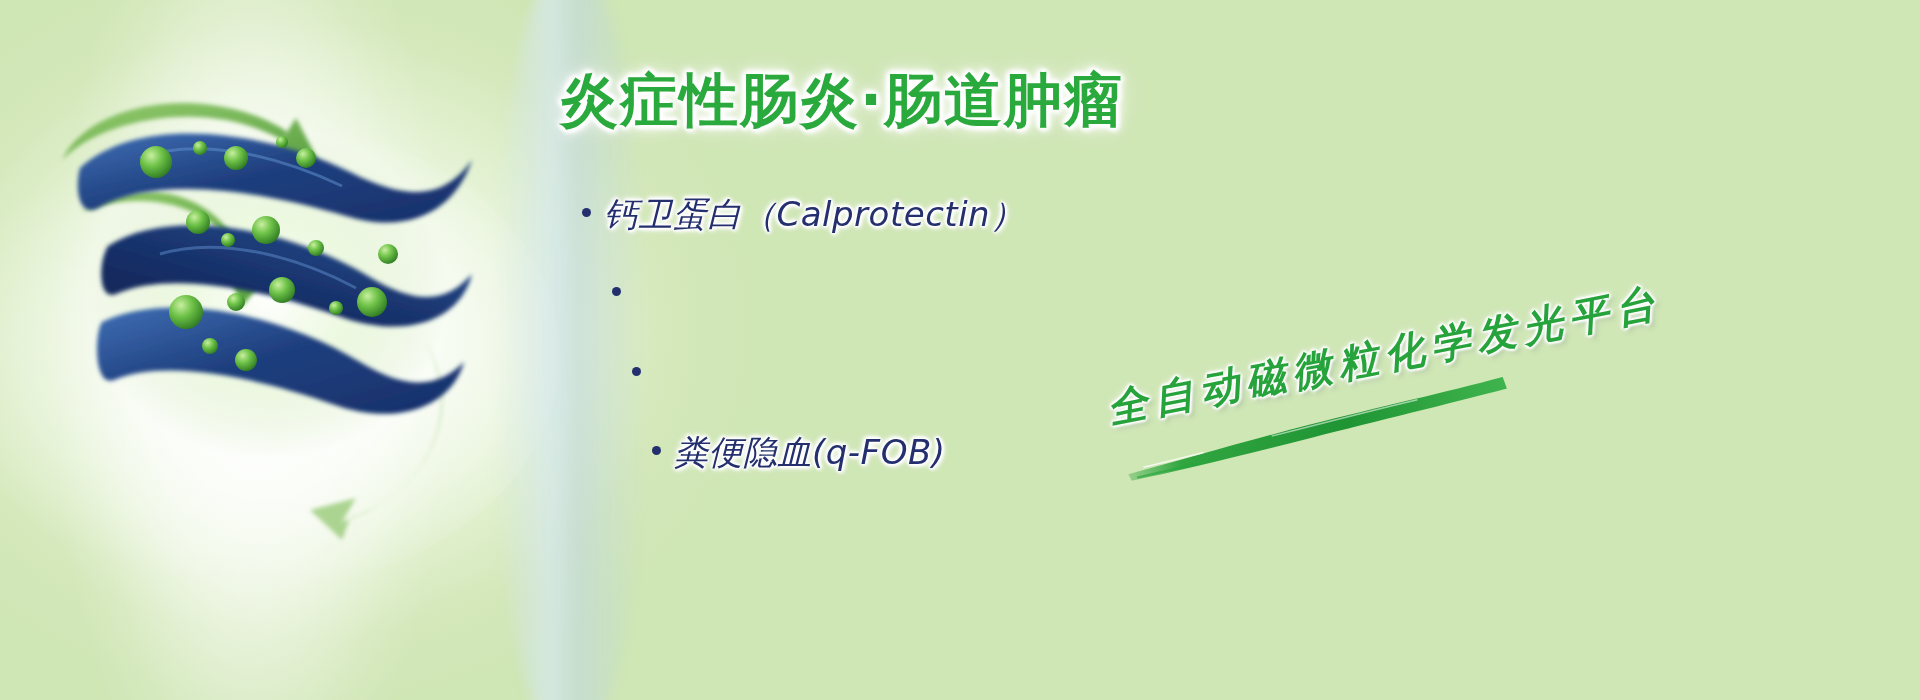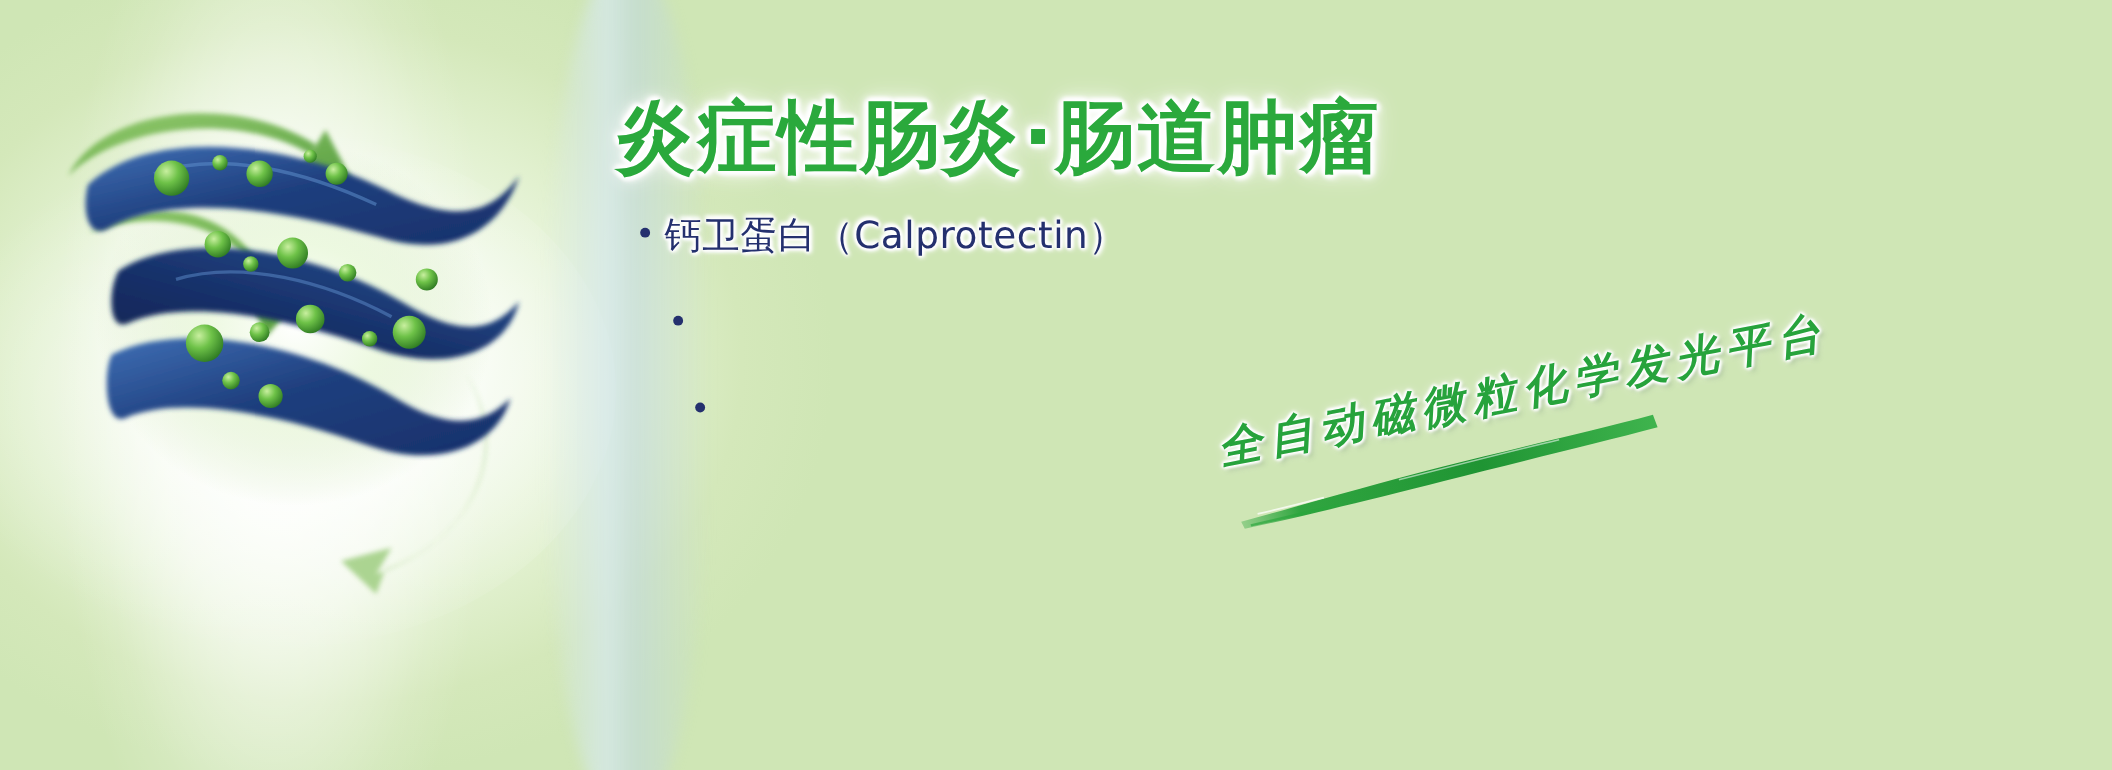--- a/index.html
+++ b/index.html
@@ -40,41 +40,42 @@
     pointer-events:none;
   }
 
   
   .art { position:absolute; left:20px; top:40px; width:520px; height:520px; }
   .art svg { display:block; width:100%; height:100%; overflow:visible; }
 
   
   .headline {
     position:absolute;
-    left:560px; top:77px;
+    left:560px; top:62px;
     font-family:"DejaVu Sans","Liberation Sans",sans-serif;
-    font-size:72px;
+    font-size:58px;
     font-weight:700;
     letter-spacing:2px;
     color:#2aa93c;
     white-space:nowrap;
     text-shadow:
        0 0 6px #fff, 0 0 6px #fff,
        3px 0 4px #fff, -3px 0 4px #fff,
        0 3px 4px #fff, 0 -3px 4px #fff,
        3px 3px 7px #fff, -3px -3px 7px #fff,
        0 0 16px rgba(255,255,255,.95),
        0 0 26px rgba(255,255,255,.8);
   }
 
   
   .bullets {
     position:absolute;
     left:540px; top:190px;
     width:1360px;
+    font-style:italic;
   }
   .bullet {
     font-size:34px;
     line-height:1.22;
     color:#24306e;
     white-space:nowrap;
     letter-spacing:.5px;
     text-shadow:
       0 0 3px #fff, 0 0 3px #fff,
       2px 0 3px #fff, -2px 0 3px #fff,
@@ -232,20 +233,23 @@
   <div class="bullets">
     <div class="bullet b1">
       <span class="dot"></span><span>钙卫蛋白（Calprotectin）</span>
     </div>
     <div class="bullet b2">
       <span class="dot"></span>
     </div>
     <div class="bullet b3">
       <span class="dot"></span>
     </div>
+    <div class="bullet b4">
+      <span class="dot"></span><span>粪便隐血(q-FOB)</span>
+    </div>
   </div>
 
   <div class="calligraphy">
     <div class="cal-text">全自动磁微粒化学发光平台</div>
     <div class="brush">
       <svg viewBox="0 0 392 34" xmlns="http://www.w3.org/2000/svg">
         <defs>
           <linearGradient id="brushG" x1="0" y1="0" x2="1" y2="0">
             <stop offset="0%" stop-color="#2aa63c" stop-opacity=".35"></stop>
             <stop offset="14%" stop-color="#28a23a" stop-opacity=".95"></stop>

